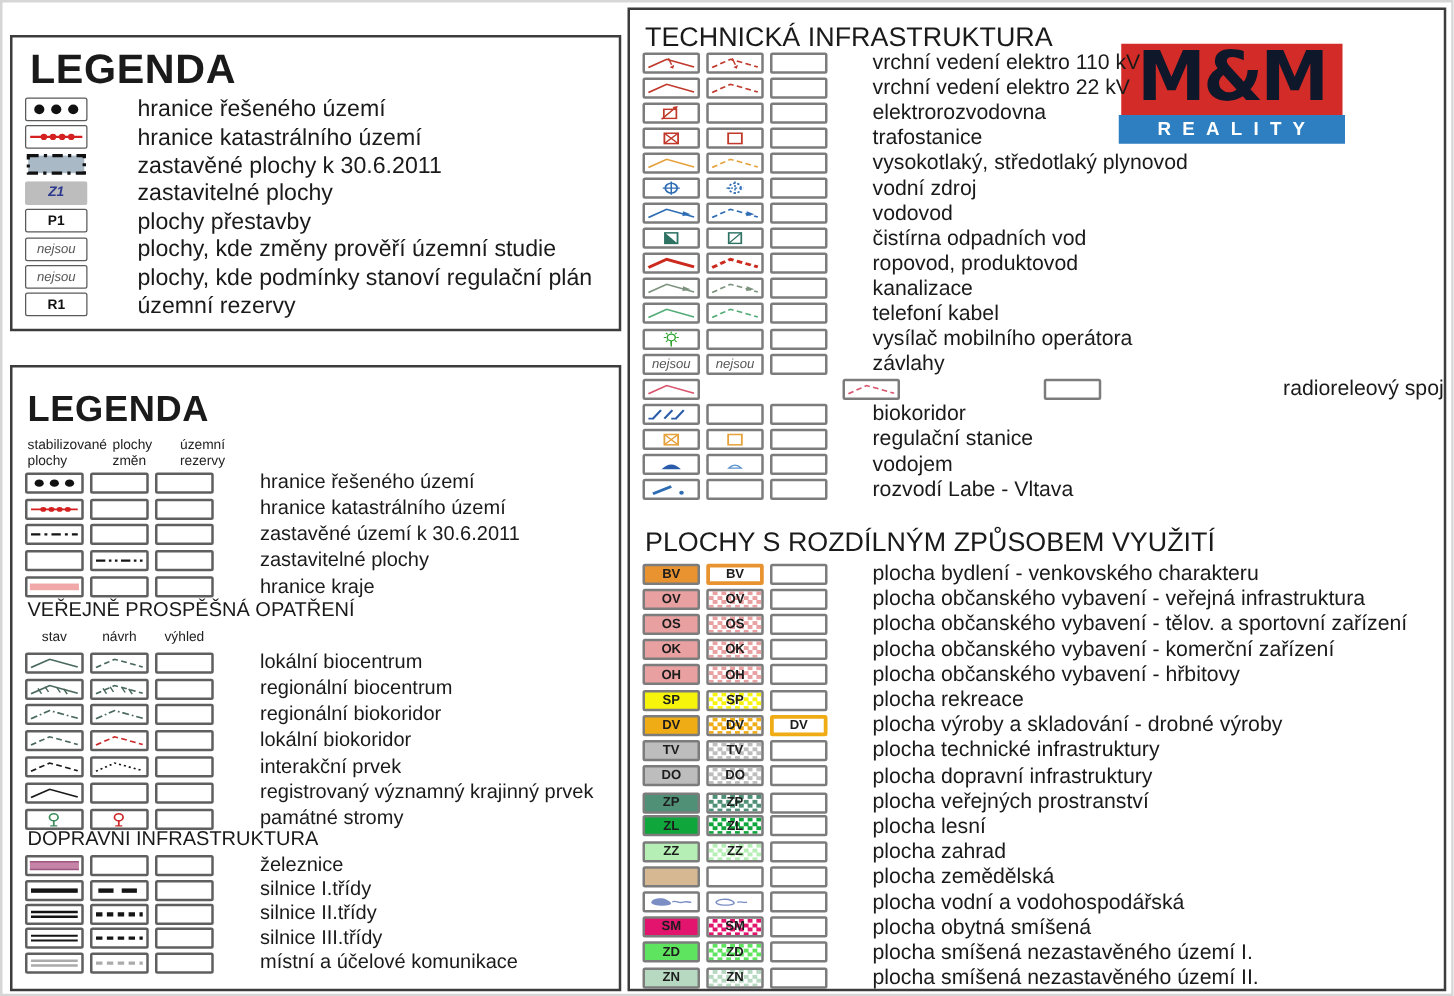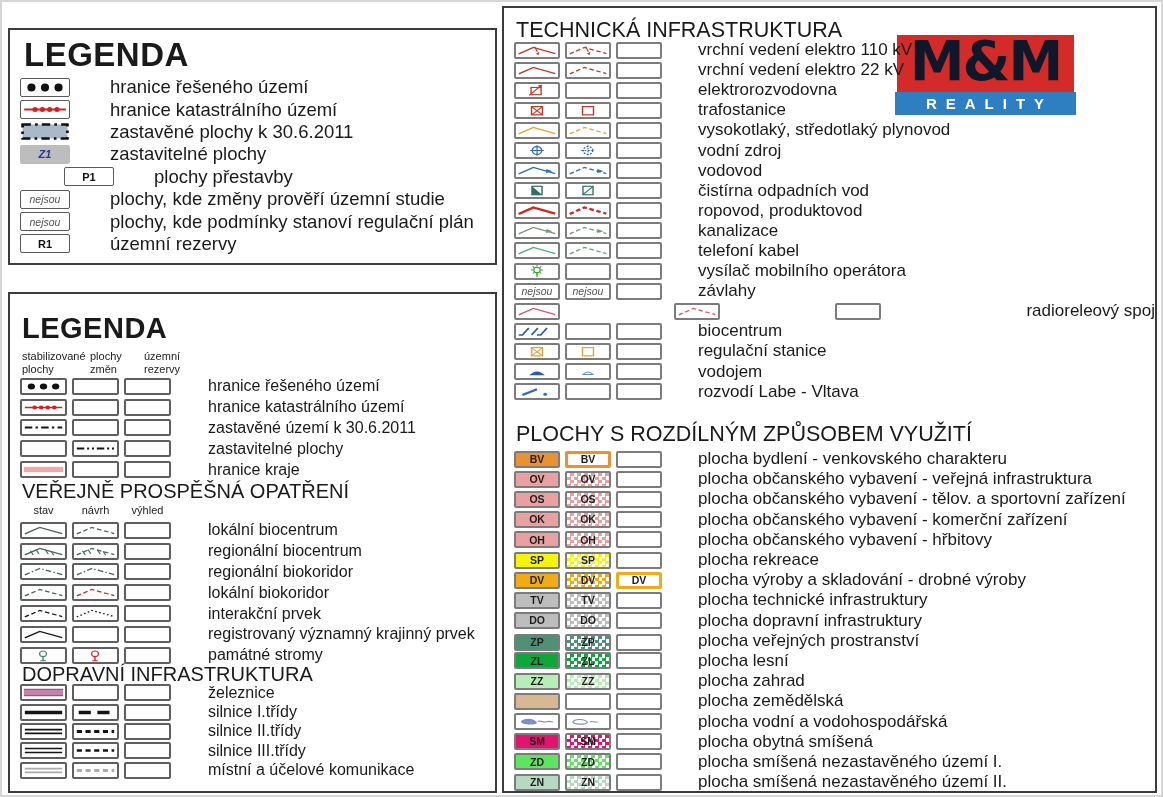--- a/index.html
+++ b/index.html
@@ -6,21 +6,21 @@
   body{width:1163px;height:797px;position:relative;font-family:"Liberation Sans",sans-serif;
        background:#fff;color:#1a1a1a;overflow:hidden;}
   .frame{position:absolute;inset:0;border:2px solid #d6d6d6;pointer-events:none;z-index:5;}
   .panel{position:absolute;background:#fff;border:2px solid #3c3c3c;box-sizing:border-box;}
   #panelA{left:8px;top:28px;width:489px;height:237px;}
   #panelB{left:8px;top:292px;width:489px;height:501px;}
   #panelC{left:502px;top:6px;width:655px;height:787px;}
   .big-title{font-weight:bold;letter-spacing:.5px;position:absolute;white-space:nowrap;}
   #pa-title{left:14px;top:6px;font-size:33px;}
   #pb-title{left:12px;top:18px;font-size:29px;}
-  .sec-title{position:absolute;white-space:nowrap;font-size:20px;}
+  .sec-title{position:absolute;white-space:nowrap;font-size:16px;}
   #pb-vpo-title{left:12px;top:186px;}
   #pb-di-title{left:12px;top:369px;}
   #pc-t1{left:12px;top:10px;font-size:21.5px;}
   #pc-t2{left:12px;top:414px;font-size:21.5px;}
   .rows{position:absolute;left:0;width:100%;}
   #pa-rows{top:46px;}
   #pb-g1{top:82px;}
   #pb-vpo{top:226px;}
   #pb-di{top:389px;}
   #pc-tech{top:32px;}
@@ -93,21 +93,21 @@
           </svg>
         </div>
         <span class="lblA">zastavěné plochy k 30.6.2011</span>
       </div>
       <div class="row" style="height: 22.4px;">
         <div class="sym nb" style="background: rgb(189, 189, 189); border: 2px dashed rgb(34, 34, 34);">
           <span style="font-size: 11px; font-weight: bold; font-style: italic; color: rgb(43, 57, 144);">Z1</span>
         </div>
         <span class="lblA">zastavitelné plochy</span>
       </div>
-      <div class="row" style="height: 22.4px; margin-left: 44px;">
+      <div class="row" style="height: 22.4px;">
         <div class="sym">
           <span class="codetxt">P1</span>
         </div>
         <span class="lblA">plochy přestavby</span>
       </div>
       <div class="row" style="height: 22.4px;">
         <div class="sym">
           <span class="ittxt">nejsou</span>
         </div>
         <span class="lblA">plochy, kde změny prověří územní studie</span>
@@ -584,21 +584,21 @@
         <span class="lblC">radioreleový spoj</span>
       </div>
       <div class="row" style="height: 20.1px;">
         <div class="sym">
           <svg viewBox="0 0 46 17" preserveAspectRatio="none" width="100%" height="100%">
             <path d="M7 13 L14 4 M17 13 L24 4 M27 13 L34 4 M3 13 H8 M23 13 H28" fill="none" stroke="#2A5CAA" stroke-width="1.9"></path>
           </svg>
         </div>
         <div class="sym"></div>
         <div class="sym"></div>
-        <span class="lblC">biocentrum</span>
+        <span class="lblC">biokoridor</span>
       </div>
       <div class="row" style="height: 20.1px;">
         <div class="sym">
           <svg viewBox="0 0 46 17" preserveAspectRatio="none" width="100%" height="100%">
             <rect x="17" y="3.4" width="12" height="10.8" fill="none" stroke="#E6A23C" stroke-width="1.6"></rect>
             <path d="M17 3.4 L29 14.2 M29 3.4 L17 14.2" fill="none" stroke="#E6A23C" stroke-width="1.3"></path>
           </svg>
         </div>
         <div class="sym">
           <svg viewBox="0 0 46 17" preserveAspectRatio="none" width="100%" height="100%">

